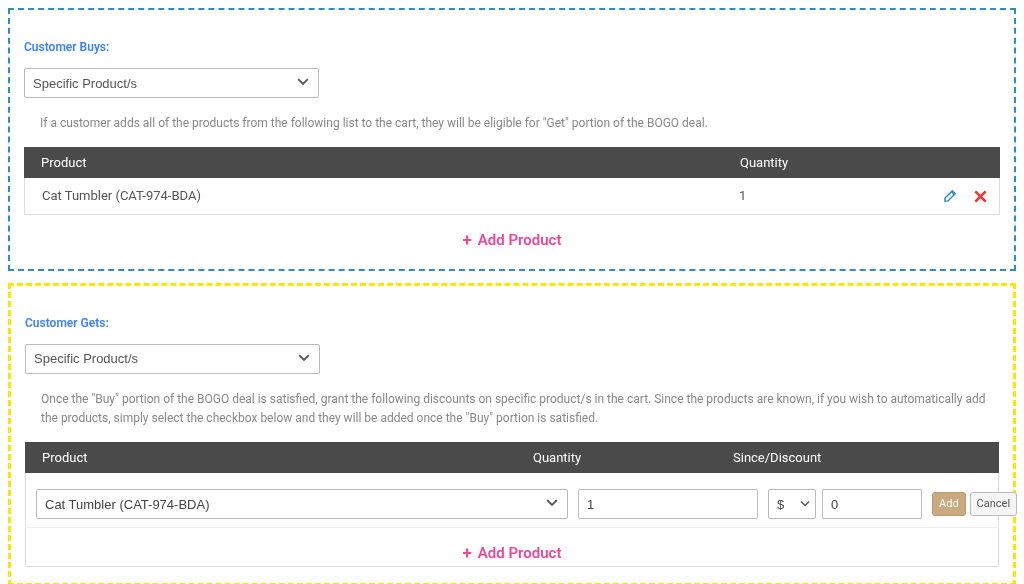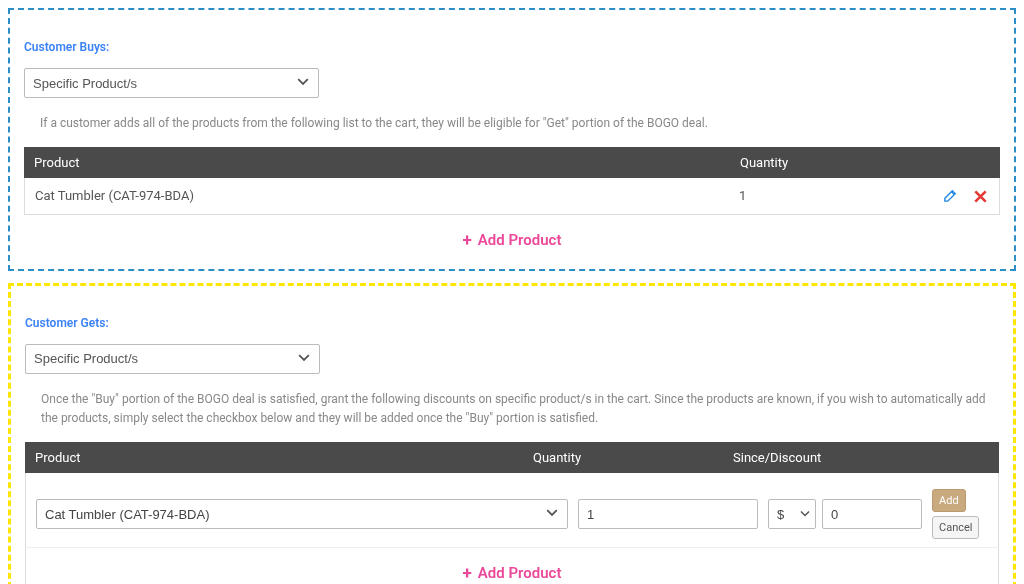--- a/index.html
+++ b/index.html
@@ -70,21 +70,21 @@
   }
   .tbl-row {
     display: flex;
     border: 1px solid #ddd;
     border-top: none;
     padding: 8px 10px;
     align-items: center;
     font-size: 13px;
     color: #555;
   }
-  .col-product { flex: 1; }
+  .col-product { flex: 1; margin-left: 7px; }
   
   .buys-col-qty { width: 190px; }
   .buys-col-act { width: 60px; text-align: right; white-space: nowrap; }
   .icon-btn {
     display: inline-flex;
     width: 18px;
     height: 18px;
     align-items: center;
     justify-content: center;
     margin-left: 8px;
@@ -150,21 +150,21 @@
     padding: 4px 18px 4px 8px;
     border: 1px solid #bbb;
     border-radius: 2px;
     background: #fff;
     font-size: 13px;
     color: #444;
     appearance: none;
     -webkit-appearance: none;
   }
   .price-input { width: 100px; }
-  .btn-col { display: flex; flex-direction: column; gap: 4px; align-items: flex-start; width: 56px; }
+  .btn-col { display: flex; flex-direction: row; gap: 4px; align-items: center; width: 56px; }
   .btn {
     border: 1px solid #bbb;
     border-radius: 3px;
     padding: 4px 6px;
     font-size: 11px;
     text-align: center;
     cursor: pointer;
     background: #f5f5f5;
     color: #555;
     line-height: 1.2;

